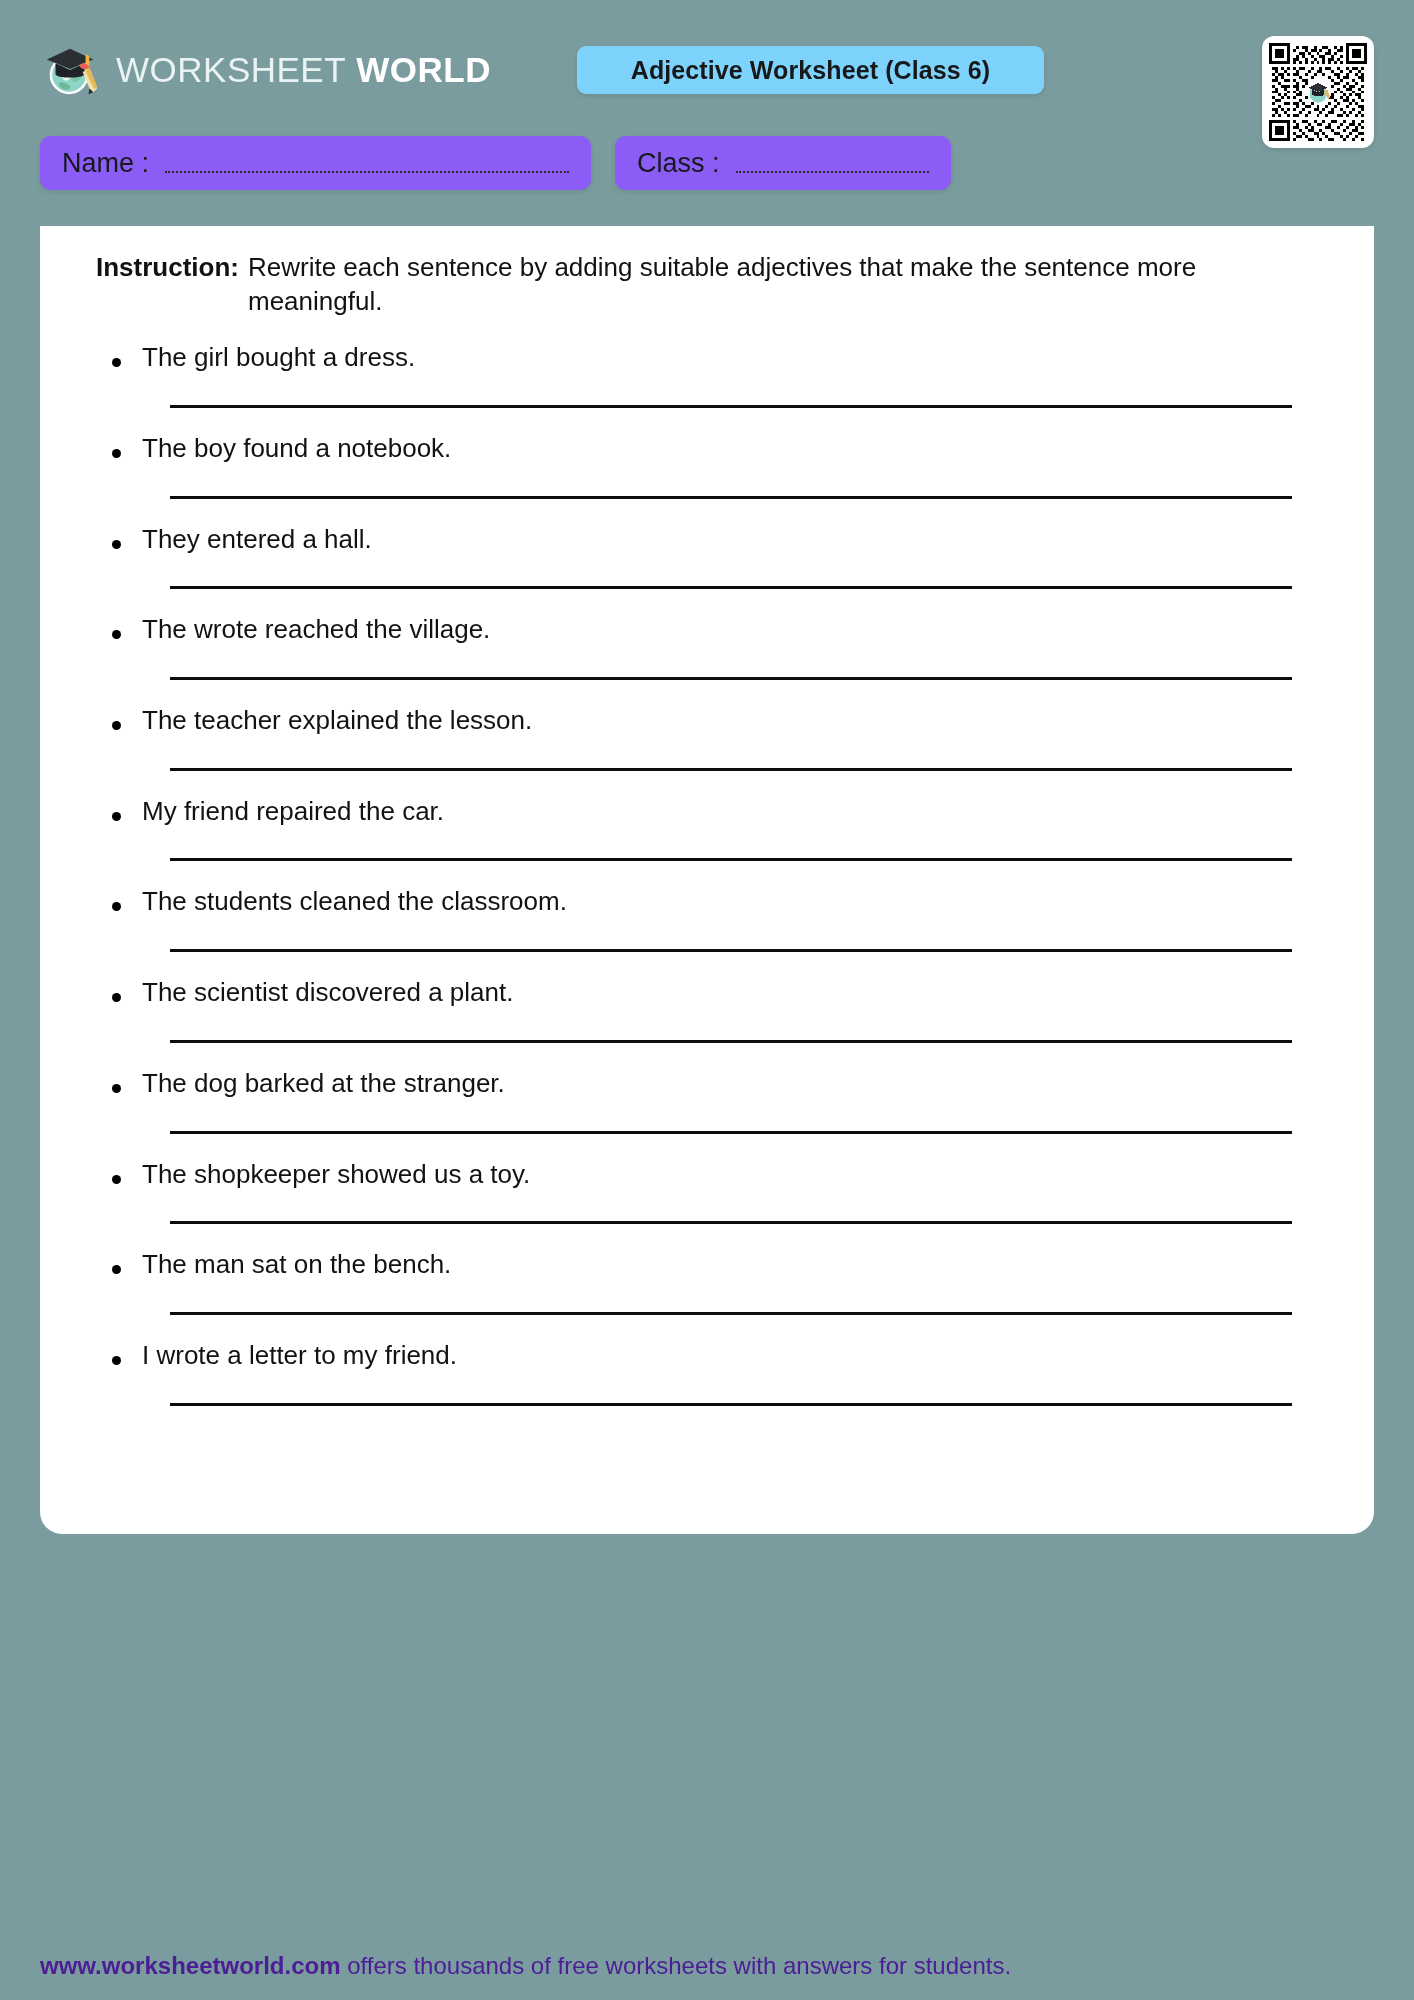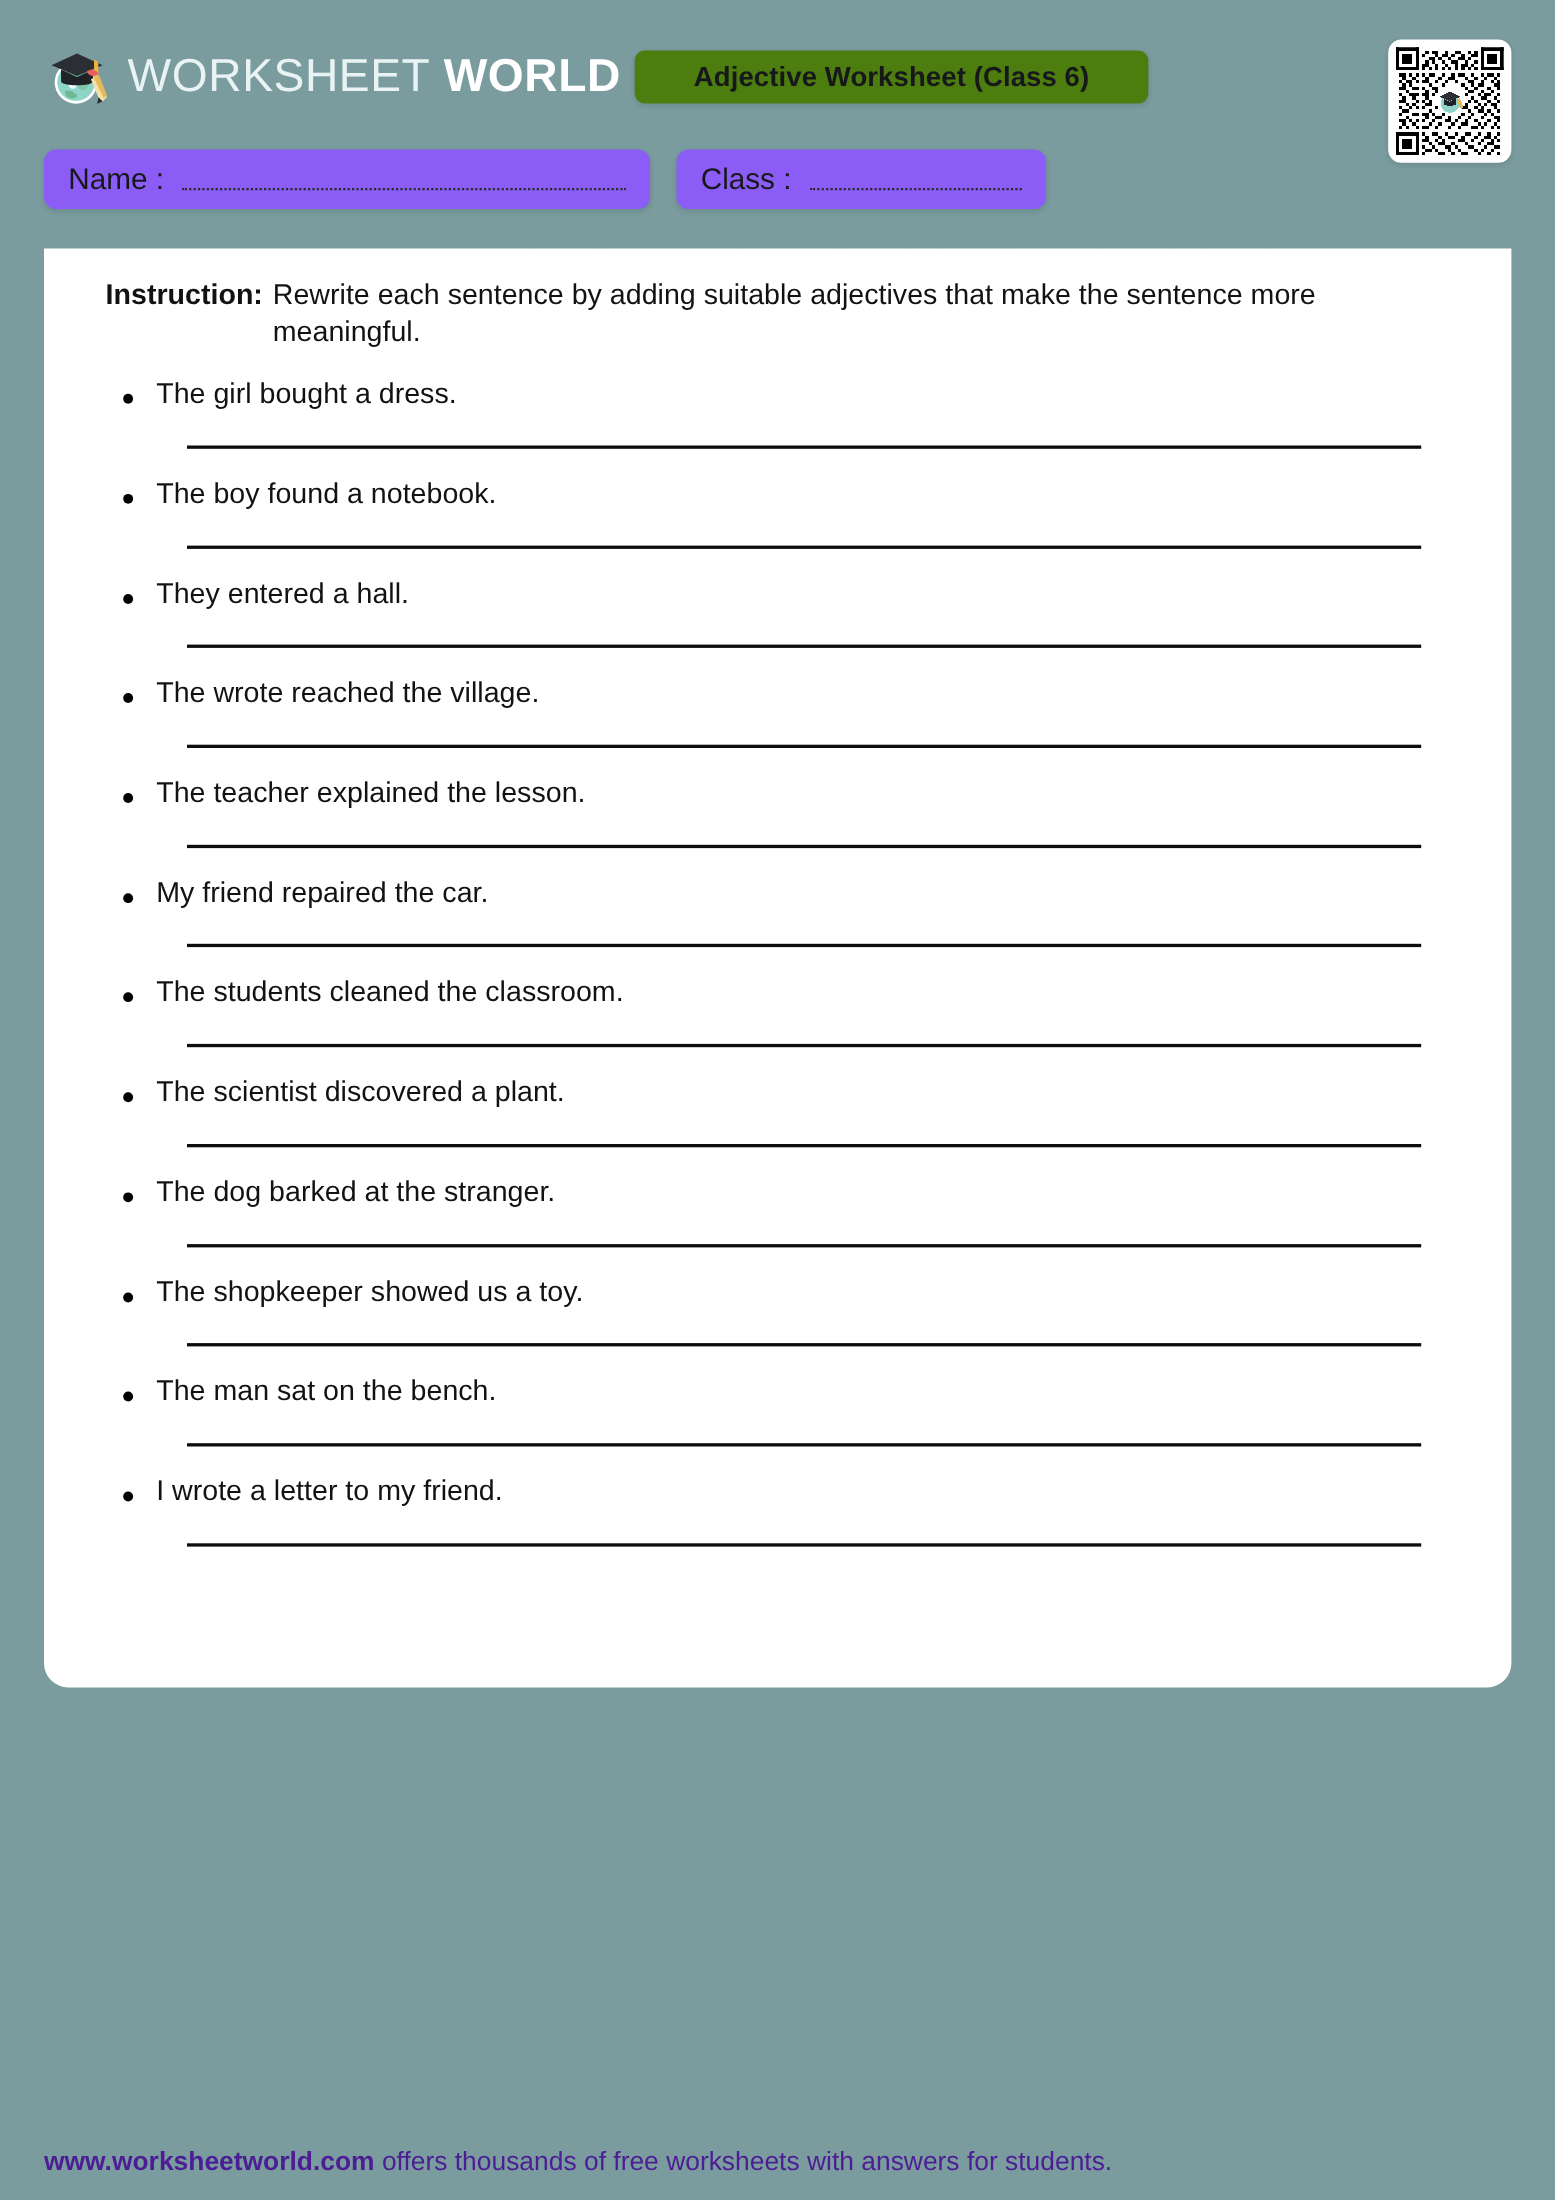--- a/index.html
+++ b/index.html
@@ -38,42 +38,42 @@
   }
 
   .brand-logo {
     width: 62px;
     height: 62px;
     flex: none;
     display: block;
   }
 
   .brand-text {
-    font-size: 42px;
+    font-size: 35px;
     letter-spacing: 0.5px;
     white-space: nowrap;
     line-height: 1;
     padding-bottom: 4px;
   }
   .brand-text .w1 {
     color: #eaf3f3;
     font-weight: 300;
   }
   .brand-text .w2 {
     color: #ffffff;
     font-weight: 700;
   }
 
   .title-badge {
     position: absolute;
     left: 537px;
     top: 14px;
     width: 467px;
     height: 48px;
-    background: #4d7c0f;
+    background: #7dd3fc;
     border-radius: 9px;
     display: flex;
     align-items: center;
     justify-content: center;
     box-shadow: 0 2px 5px rgba(0,0,0,0.10);
   }
   .title-badge span {
     font-size: 25px;
     font-weight: 700;
     color: #17181a;

